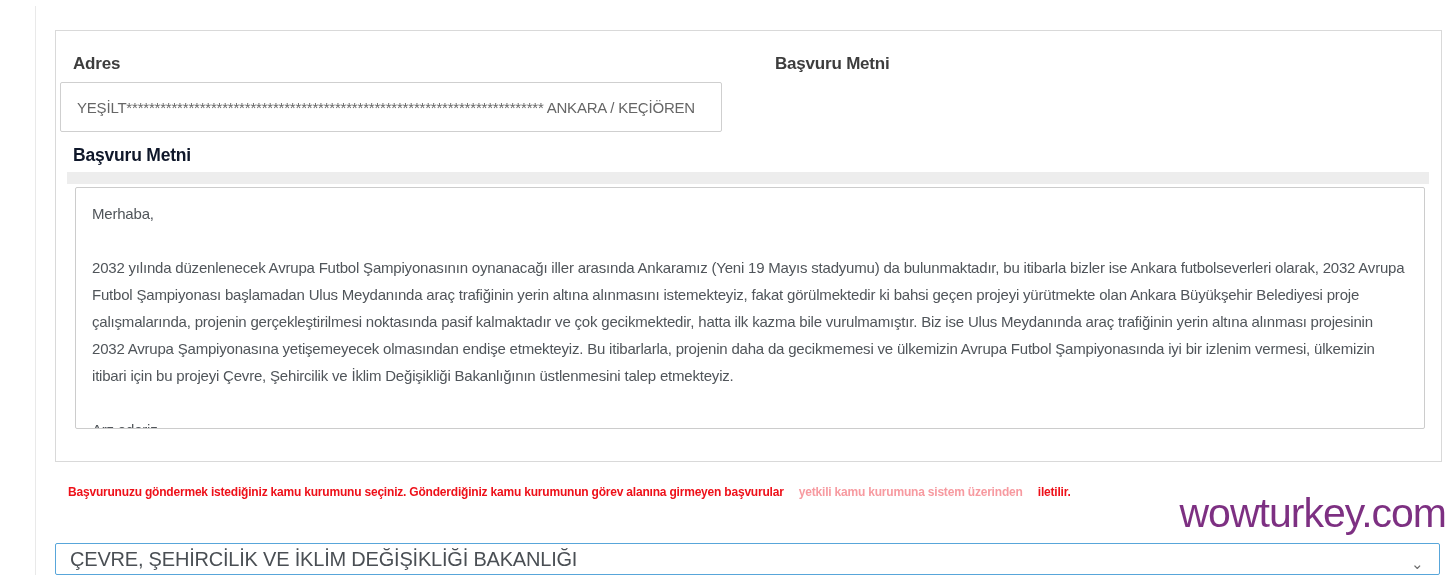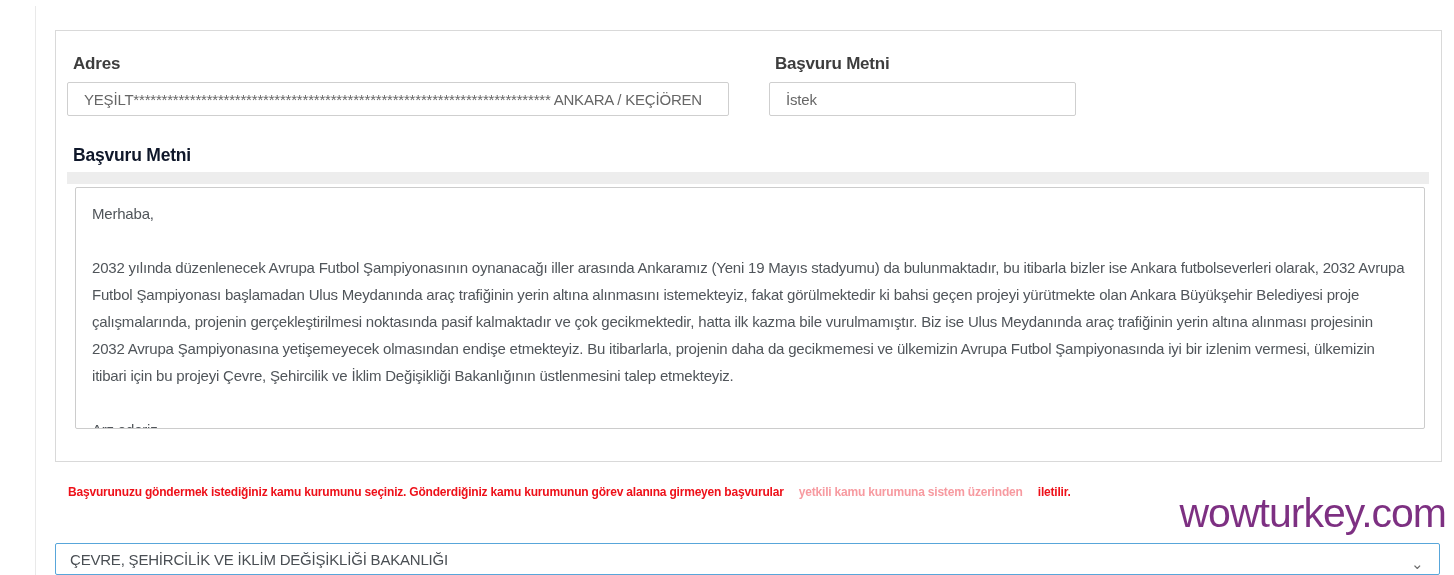--- a/index.html
+++ b/index.html
@@ -36,21 +36,21 @@
     font-size: 12px; font-weight: bold; line-height: 27px; letter-spacing: -0.2px; }
   .notice .strong-red { color: #ee1019; }
   .notice .light-red { color: #f79aa0; }
 
   .watermark { position: absolute; left: 1080px; top: 472px; width: 360px;
     font-size: 41px; color: #701a75; opacity: 0.9; letter-spacing: -1px;
     text-align: right; white-space: nowrap; }
 
   .ministry-select { position: absolute; left: 43px; top: 531px; width: 1385px; height: 32px;
     border: 1px solid #58a6da; border-radius: 2px; background: #fff;
-    font-family: "Liberation Sans", sans-serif; font-size: 15px; color: #4a4f54;
+    font-family: "Liberation Sans", sans-serif; font-size: 20px; color: #4a4f54;
     letter-spacing: -0.2px; padding: 0 14px; -webkit-appearance: none; appearance: none;
     outline: none; }
   .select-chevron { position: absolute; left: 1393px; top: 538px; width: 16px; height: 16px;
     color: #6b6b6b; font-size: 15px; line-height: 16px; pointer-events: none; }
 
   .bottom-bar { position: absolute; left: 45px; top: 567px; width: 1403px; height: 8px;
     background: #4aa0d6; }
 
   .top-red-fragment { position: absolute; left: 1000px; top: 0; width: 9px; height: 5px;
     background: #f2a3a6; border-radius: 0 0 4px 4px; }
@@ -60,24 +60,23 @@
 
 <div id="screen">
 
   <div class="top-red-fragment"></div>
 
   <div class="outer-panel"></div>
 
   <div class="form-card"></div>
 
   <div class="field-label" style="left:55px; top:36px;">Adres</div>
-  <input class="text-input" style="left: 55px; top: 70px; width: 662px; height: 34px;" readonly="" value="YEŞİLT************************************************************************** ANKARA / KEÇİÖREN">
+  <input class="text-input" style="left: 48px; top: 70px; width: 662px; height: 50px;" readonly="" value="YEŞİLT************************************************************************** ANKARA / KEÇİÖREN">
 
   <div class="field-label" style="left:757px; top:36px;">Başvuru Metni</div>
-  <input class="text-input" style="left: 757px; top: 70px; width: 307px; height: 34px;" readonly="" value="İstek">
 
   <div class="section-title">Başvuru Metni</div>
   <div class="section-divider"></div>
 
   <textarea class="app-textarea" spellcheck="false" style="">Merhaba,
 
 2032 yılında düzenlenecek Avrupa Futbol Şampiyonasının oynanacağı iller arasında Ankaramız (Yeni 19 Mayıs stadyumu) da bulunmaktadır, bu itibarla bizler ise Ankara futbolseverleri olarak, 2032 Avrupa Futbol Şampiyonası başlamadan Ulus Meydanında araç trafiğinin yerin altına alınmasını istemekteyiz, fakat görülmektedir ki bahsi geçen projeyi yürütmekte olan Ankara Büyükşehir Belediyesi proje çalışmalarında, projenin gerçekleştirilmesi noktasında pasif kalmaktadır ve çok gecikmektedir, hatta ilk kazma bile vurulmamıştır. Biz ise Ulus Meydanında araç trafiğinin yerin altına alınması projesinin 2032 Avrupa Şampiyonasına yetişemeyecek olmasından endişe etmekteyiz. Bu itibarlarla, projenin daha da gecikmemesi ve ülkemizin Avrupa Futbol Şampiyonasında iyi bir izlenim vermesi, ülkemizin itibari için bu projeyi Çevre, Şehircilik ve İklim Değişikliği Bakanlığının üstlenmesini talep etmekteyiz.
 
 Arz ederiz.</textarea>
 

